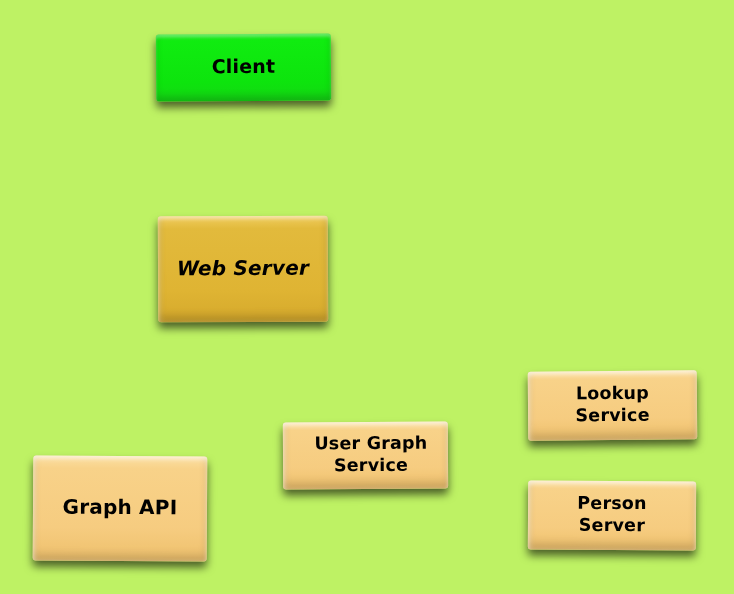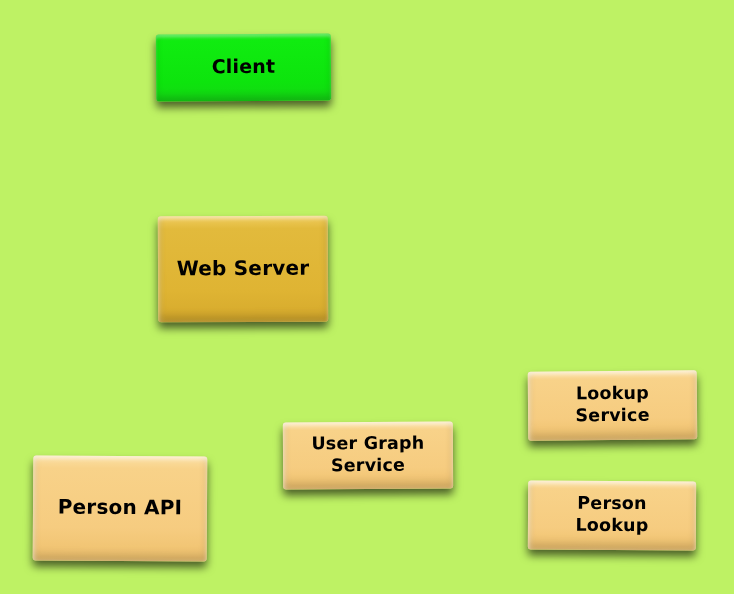--- a/index.html
+++ b/index.html
@@ -52,51 +52,51 @@
   
   .node.tan {
     background: linear-gradient(180deg, #fbe0a4 0%, #f8d289 12%, #f6cc80 68%, #eec06c 100%);
     box-shadow:
       inset 0 3px 4px rgba(255,255,255,0.55),
       inset 3px 0 5px rgba(255,255,255,0.22),
       inset 0 -6px 8px rgba(0,0,0,0.16),
       0 6px 9px rgba(0,0,0,0.6);
   }
   #node-client        { left:156px; top:34px;  width:175px; height:67px;  font-size:19px; transform: rotate(-0.35deg); }
-  #node-web-server    { left:158px; top:216px; width:170px; height:106px; font-size:20px; transform: rotate(-0.25deg); }
+  #node-web-server    { left:158px; top:216px; width:170px; height:106px; font-size:20px; transform: rotate(-0.25deg); font-style: italic; }
   #node-search-api    { left:33px;  top:456px; width:174px; height:105px; font-size:20px; transform: rotate(0.35deg); }
-  #node-user-graph    { left:283px; top:422px; width:170px; height:67px;  font-size:17.5px; transform: rotate(-0.3deg); }
+  #node-user-graph    { left:283px; top:422px; width:154px; height:67px;  font-size:17.5px; transform: rotate(-0.3deg); padding-left: 11px; }
   #node-lookup        { left:528px; top:371px; width:169px; height:69px;  font-size:17.5px; transform: rotate(-0.45deg); }
   #node-person        { left:528px; top:481px; width:168px; height:69px;  font-size:17.5px; transform: rotate(0.3deg); }
 </style>
 </head>
 <body>
 
 <div id="canvas">
 
   <div id="node-client" class="node green">
     <span class="node-label">Client</span>
   </div>
 
   <div id="node-web-server" class="node gold">
     <span class="node-label">Web Server</span>
   </div>
 
   <div id="node-search-api" class="node tan">
-    <span class="node-label">Person API</span>
+    <span class="node-label">Graph API</span>
   </div>
 
   <div id="node-user-graph" class="node tan">
     <span class="node-label">User Graph
 Service</span>
   </div>
 
   <div id="node-lookup" class="node tan">
     <span class="node-label">Lookup
 Service</span>
   </div>
 
   <div id="node-person" class="node tan">
     <span class="node-label">Person
-Lookup</span>
+Server</span>
   </div>
 
 </div>
 
 </body></html>

